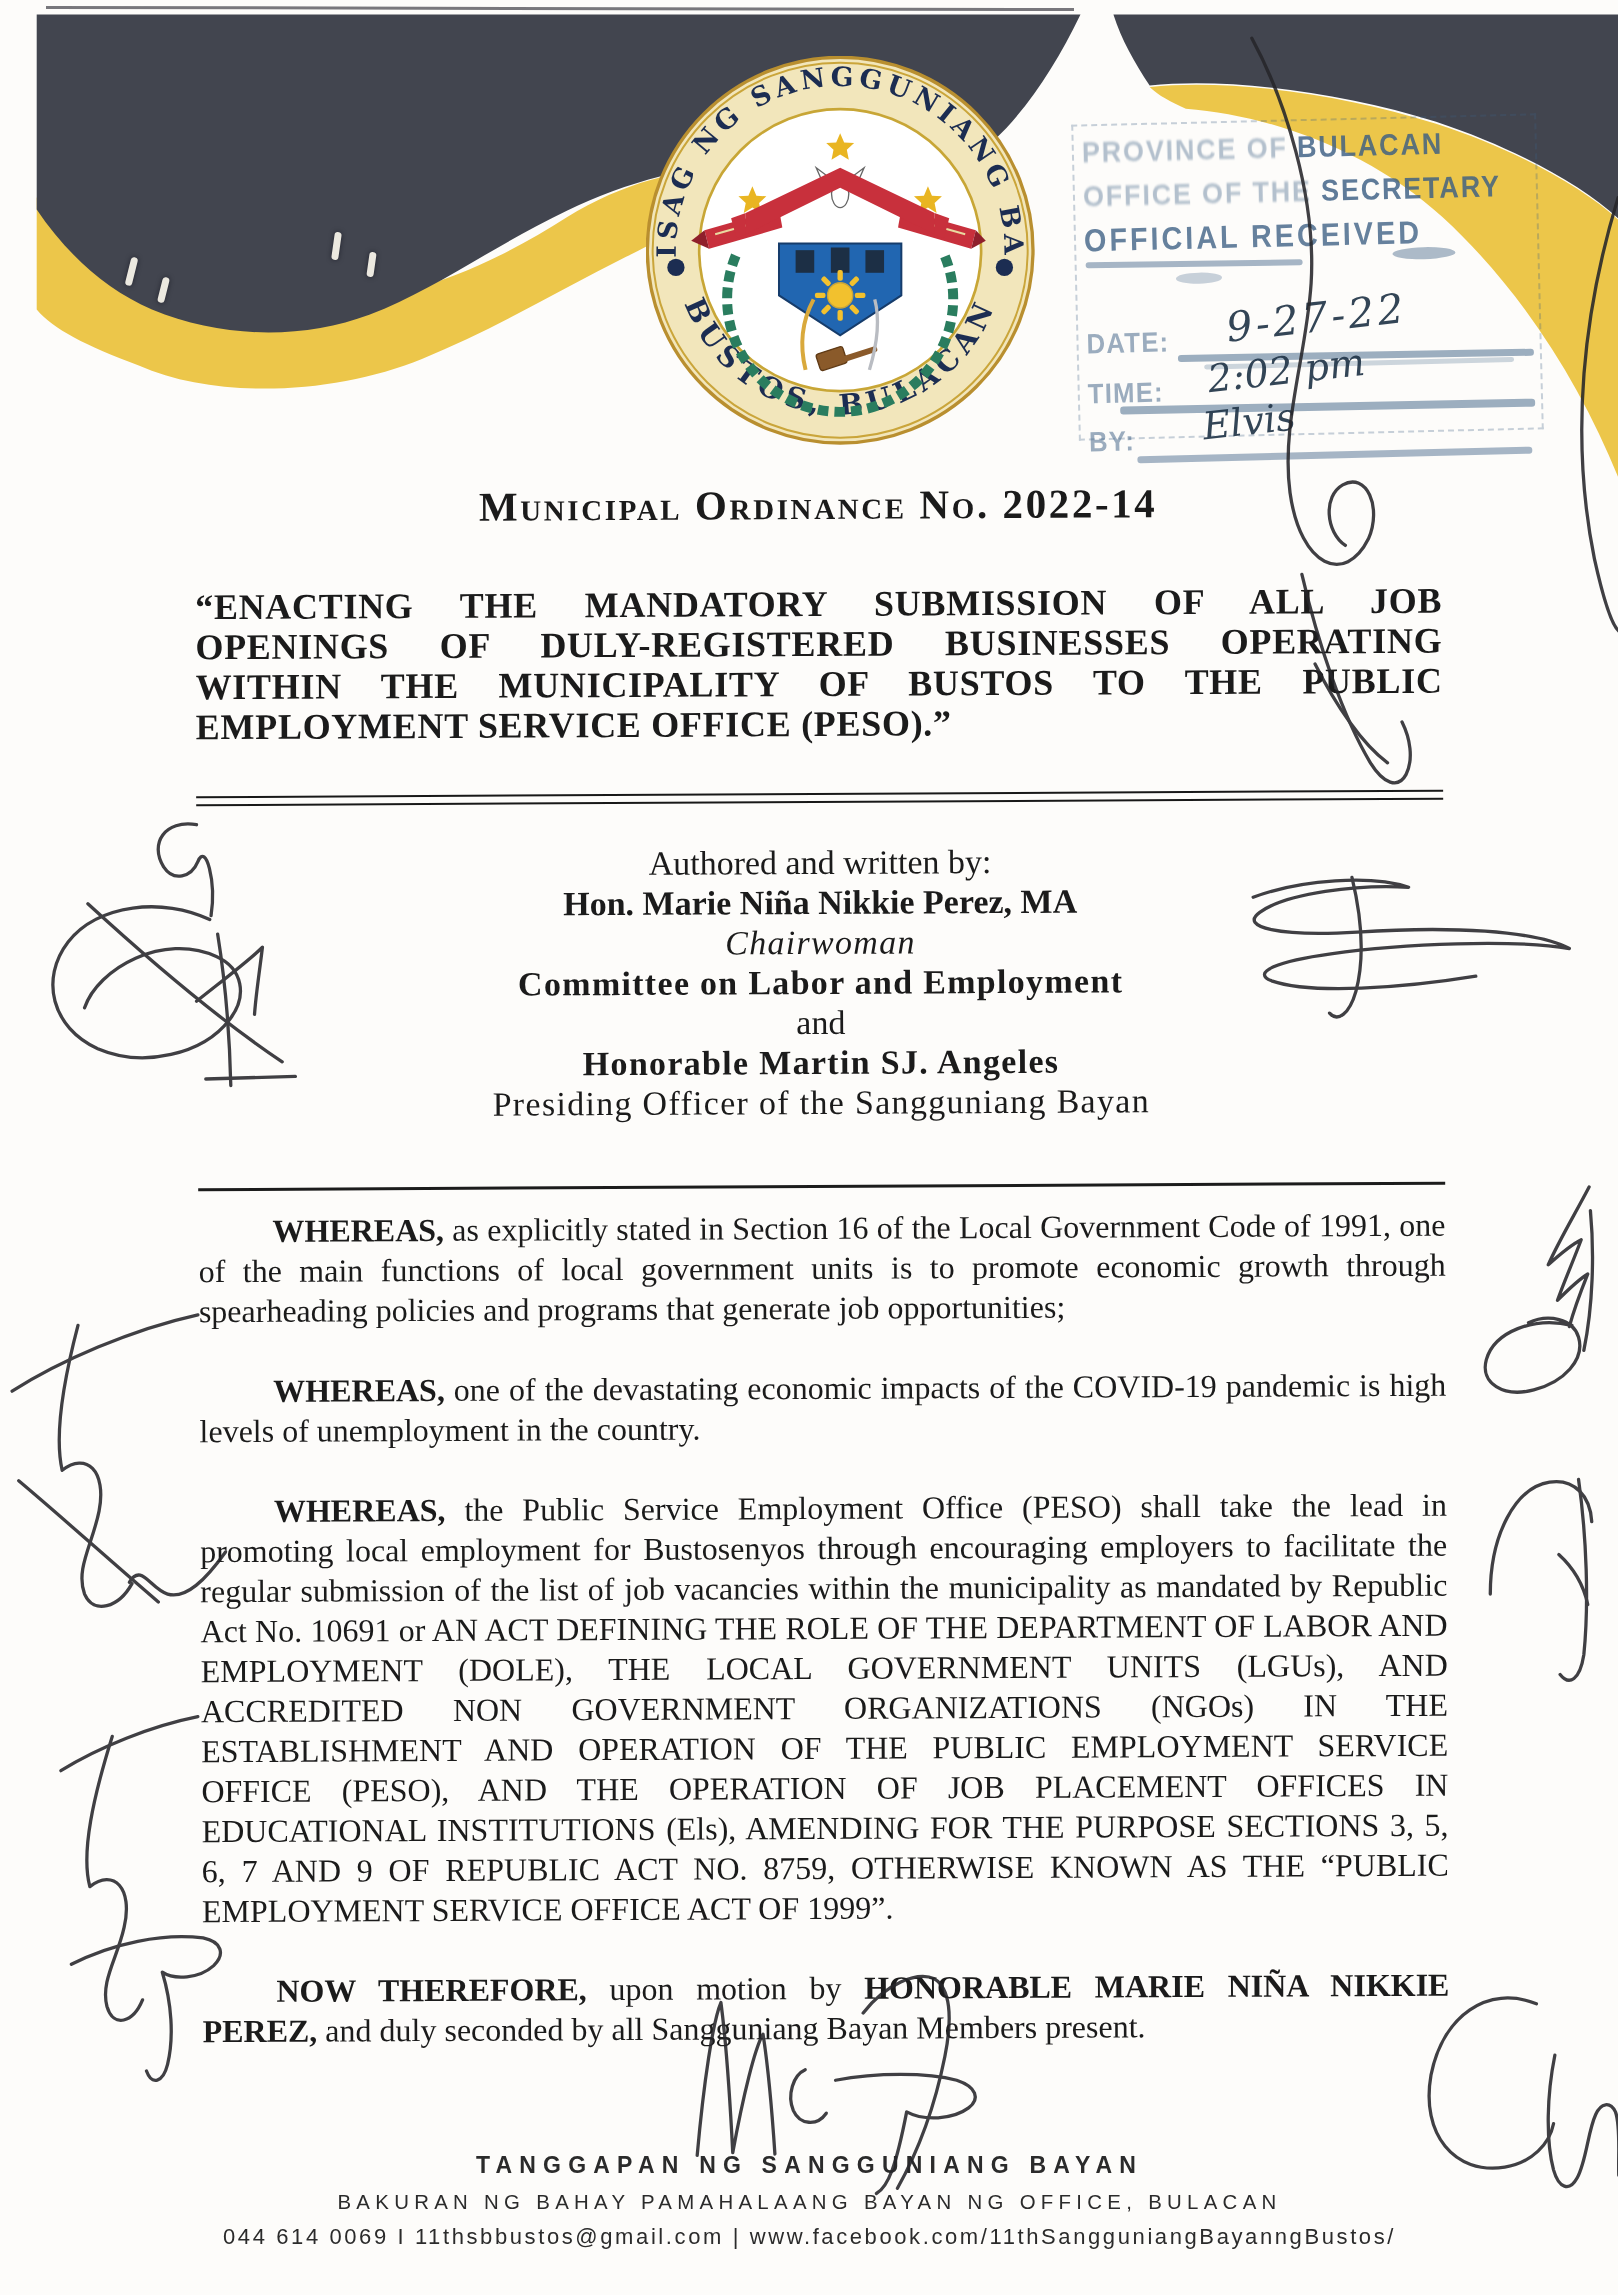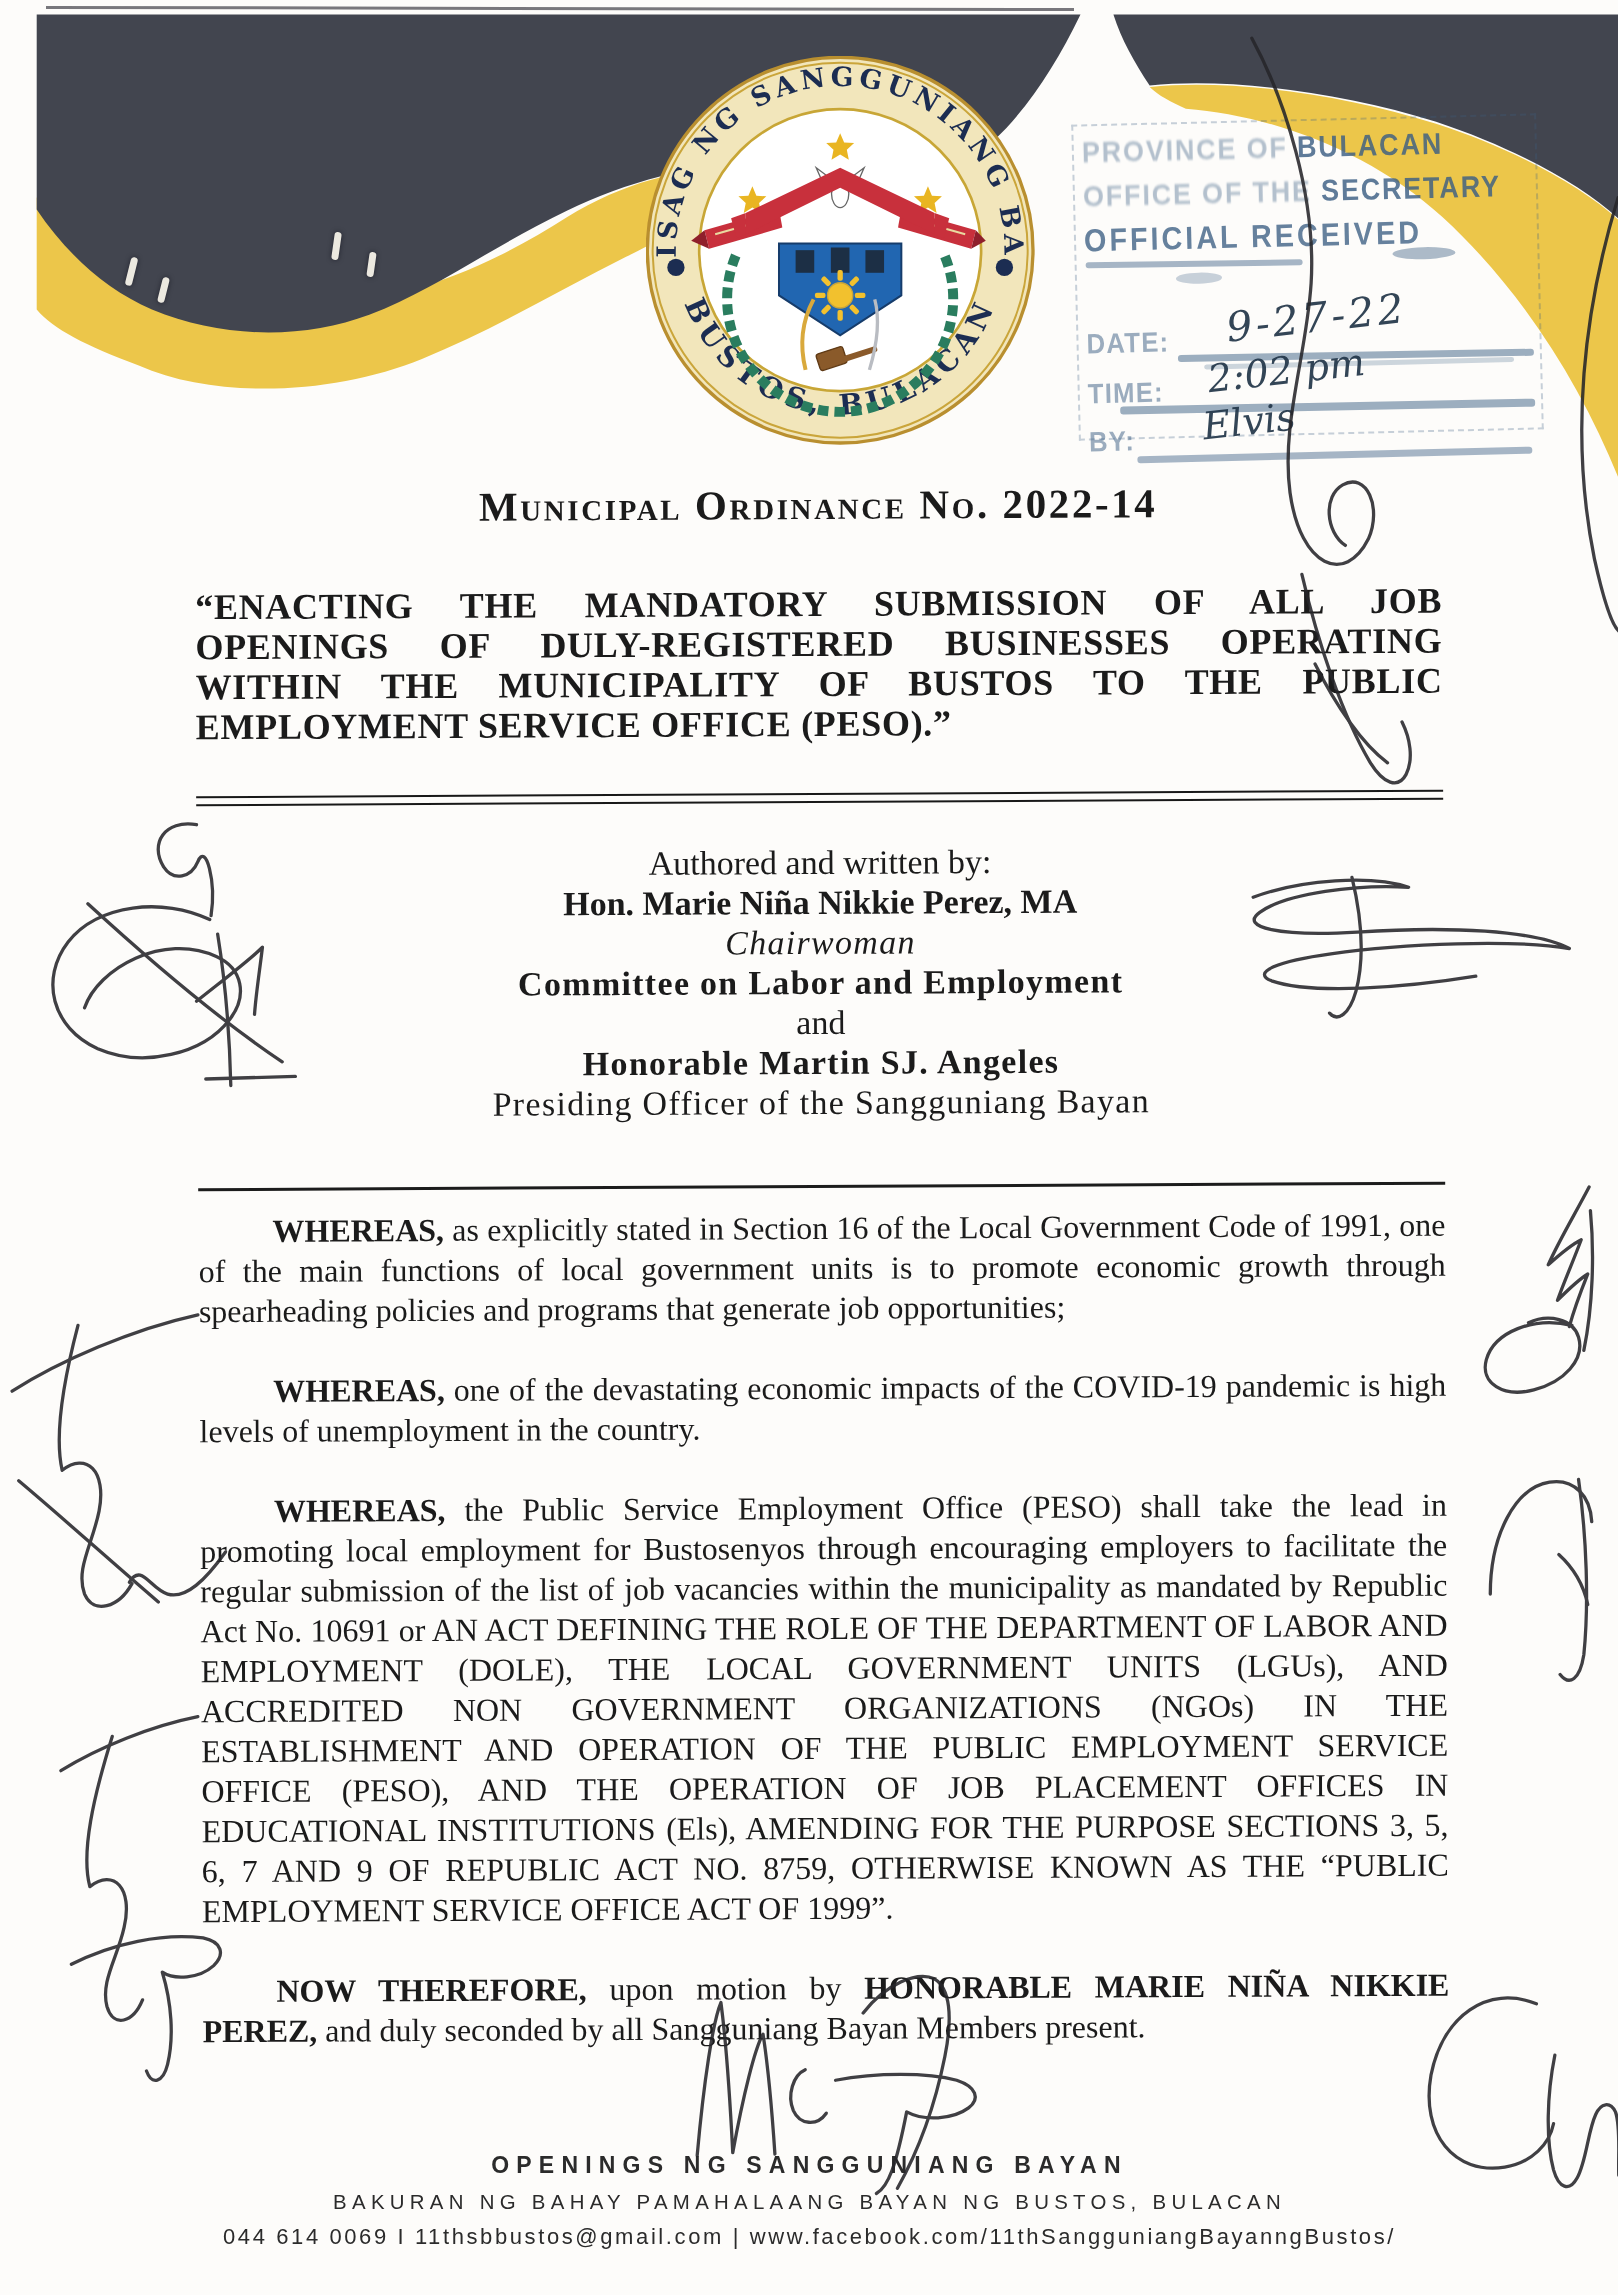--- a/index.html
+++ b/index.html
@@ -197,22 +197,22 @@
 
     <div class="bodytext">
       <p><span class="b">WHEREAS,</span><span> as explicitly stated in Section 16 of the Local Government Code of 1991, one of the main functions of local government units is to promote economic growth through spearheading policies and programs that generate job opportunities;</span></p>
       <p><span class="b">WHEREAS,</span><span> one of the devastating economic impacts of the COVID-19 pandemic is high levels of unemployment in the country.</span></p>
       <p><span class="b">WHEREAS,</span><span> the Public Service Employment Office (PESO) shall take the lead in promoting local employment for Bustosenyos through encouraging employers to facilitate the regular submission of the list of job vacancies within the municipality as mandated by Republic Act No. 10691 or AN ACT DEFINING THE ROLE OF THE DEPARTMENT OF LABOR AND EMPLOYMENT (DOLE), THE LOCAL GOVERNMENT UNITS (LGUs), AND ACCREDITED NON GOVERNMENT ORGANIZATIONS (NGOs) IN THE ESTABLISHMENT AND OPERATION OF THE PUBLIC EMPLOYMENT SERVICE OFFICE (PESO), AND THE OPERATION OF JOB PLACEMENT OFFICES IN EDUCATIONAL INSTITUTIONS (Els), AMENDING FOR THE PURPOSE SECTIONS 3, 5, 6, 7 AND 9 OF REPUBLIC ACT NO. 8759, OTHERWISE KNOWN AS THE “PUBLIC EMPLOYMENT SERVICE OFFICE ACT OF 1999”.</span></p>
       <p><span class="b">NOW THEREFORE,</span><span> upon motion by </span><span class="b">HONORABLE MARIE NIÑA NIKKIE PEREZ,</span><span> and duly seconded by all Sangguniang Bayan Members present.</span></p>
     </div>
   </div>
 
   <div class="footer">
-    <div class="f1">OPENINGS NG SANGGUNIANG BAYAN</div>
-    <div class="f2">BAKURAN NG BAHAY PAMAHALAANG BAYAN NG BUSTOS, BULACAN</div>
+    <div class="f1">TANGGAPAN NG SANGGUNIANG BAYAN</div>
+    <div class="f2">BAKURAN NG BAHAY PAMAHALAANG BAYAN NG OFFICE, BULACAN</div>
     <div class="f3">044 614 0069 I 11thsbbustos@gmail.com | www.facebook.com/11thSangguniangBayanngBustos/</div>
   </div>
 
   <svg class="sigs" width="1619" height="2295" viewBox="0 0 2457 3484" fill="none" stroke="#26262a" stroke-width="5" stroke-linecap="round" stroke-linejoin="round" opacity=".88">
     <g>
       <path d="M1900,58 C1950,150 1998,300 1990,430 C1983,540 1944,645 1958,748 C1974,862 2042,888 2077,818 C2098,770 2074,716 2038,736 C2008,753 2012,808 2042,828"></path>
       <path d="M1976,872 C2000,975 2038,1088 2080,1158 C2100,1190 2122,1198 2134,1176 C2146,1152 2140,1120 2128,1096"></path>
       <path d="M1996,1008 C2028,1072 2068,1130 2106,1158"></path>
       <path d="M2456,300 C2404,470 2382,660 2420,848 C2436,920 2448,950 2457,958"></path>
     </g>

